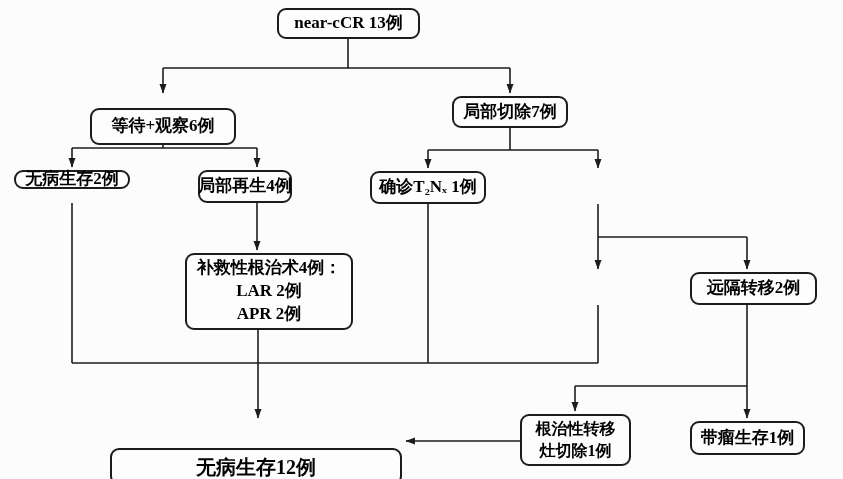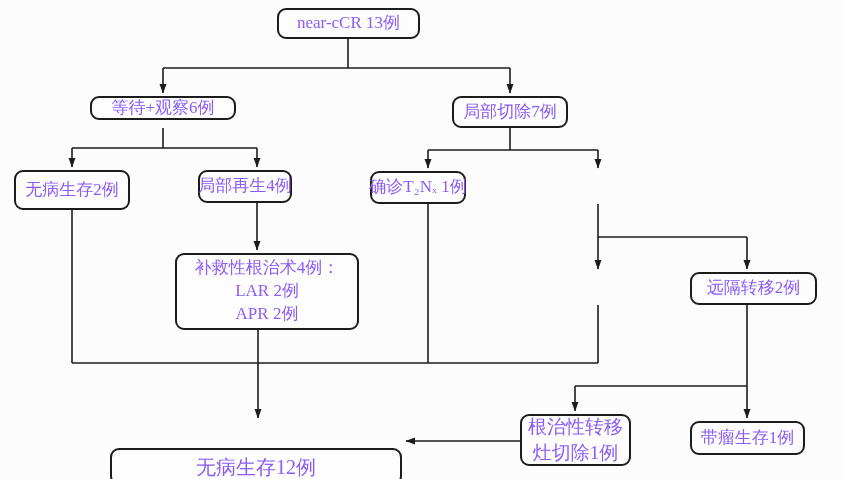--- a/index.html
+++ b/index.html
@@ -22,40 +22,40 @@
   }
   .node {
     position: absolute;
     display: flex;
     flex-direction: column;
     align-items: center;
     justify-content: center;
     background: #fdfdfd;
     border: 2px solid #1c1c1c;
     border-radius: 9px;
-    font-weight: normal;
+    font-weight: bold;
     font-size: 17px;
-    color: #8b5cf6;
+    color: #000000;
     text-align: center;
     line-height: 1.3;
     white-space: nowrap;
   }
   
   #n-root     { left: 277px; top:   8px; width: 143px; height: 31px; }
-  #n-watch    { left:  90px; top:  96px; width: 146px; height: 24px; }
+  #n-watch    { left:  90px; top:  108px; width: 146px; height: 37px; }
   #n-excision { left: 452px; top:  96px; width: 116px; height: 32px; text-align: right; }
-  #n-dfs2     { left:  14px; top: 170px; width: 116px; height: 40px; border-radius: 9px; }
+  #n-dfs2     { left:  14px; top: 170px; width: 116px; height: 19px; border-radius: 9px; }
   #n-regrowth { left: 198px; top: 170px; width: 94px; height: 33px; }
-  #n-t2nx     { left: 370px; top: 171px; width: 96px; height: 33px; }
+  #n-t2nx     { left: 370px; top: 171px; width: 116px; height: 33px; }
   #n-ccr      { left: 540px; top: 171px; width: 116px; height: 33px; }
-  #n-salvage  { left: 175px; top: 253px; width: 184px; height: 77px; line-height: 1.35; }
+  #n-salvage  { left: 185px; top: 253px; width: 168px; height: 77px; line-height: 1.35; }
   #n-dfs4     { left: 540px; top: 272px; width: 117px; height: 33px; }
   #n-distant  { left: 690px; top: 272px; width: 127px; height: 33px; }
   #n-dfs12    { left: 110px; top: 428px; width: 292px; height: 37px; font-size: 20px; margin-top: 20px; }
-  #n-radmet   { left: 520px; top: 414px; width: 111px; height: 52px; font-size: 19px; line-height: 1.35; }
+  #n-radmet   { left: 520px; top: 414px; width: 111px; height: 52px; font-size: 16px; line-height: 1.35; }
   #n-tumor    { left: 690px; top: 421px; width: 115px; height: 34px; }
 </style>
 </head>
 <body>
 
 <div class="canvas">
 
   <svg class="edges" viewBox="0 0 843 479" xmlns="http://www.w3.org/2000/svg">
     <defs>
       <marker id="ah" markerUnits="userSpaceOnUse" markerWidth="10" markerHeight="8" refX="9" refY="3.5" orient="auto">

